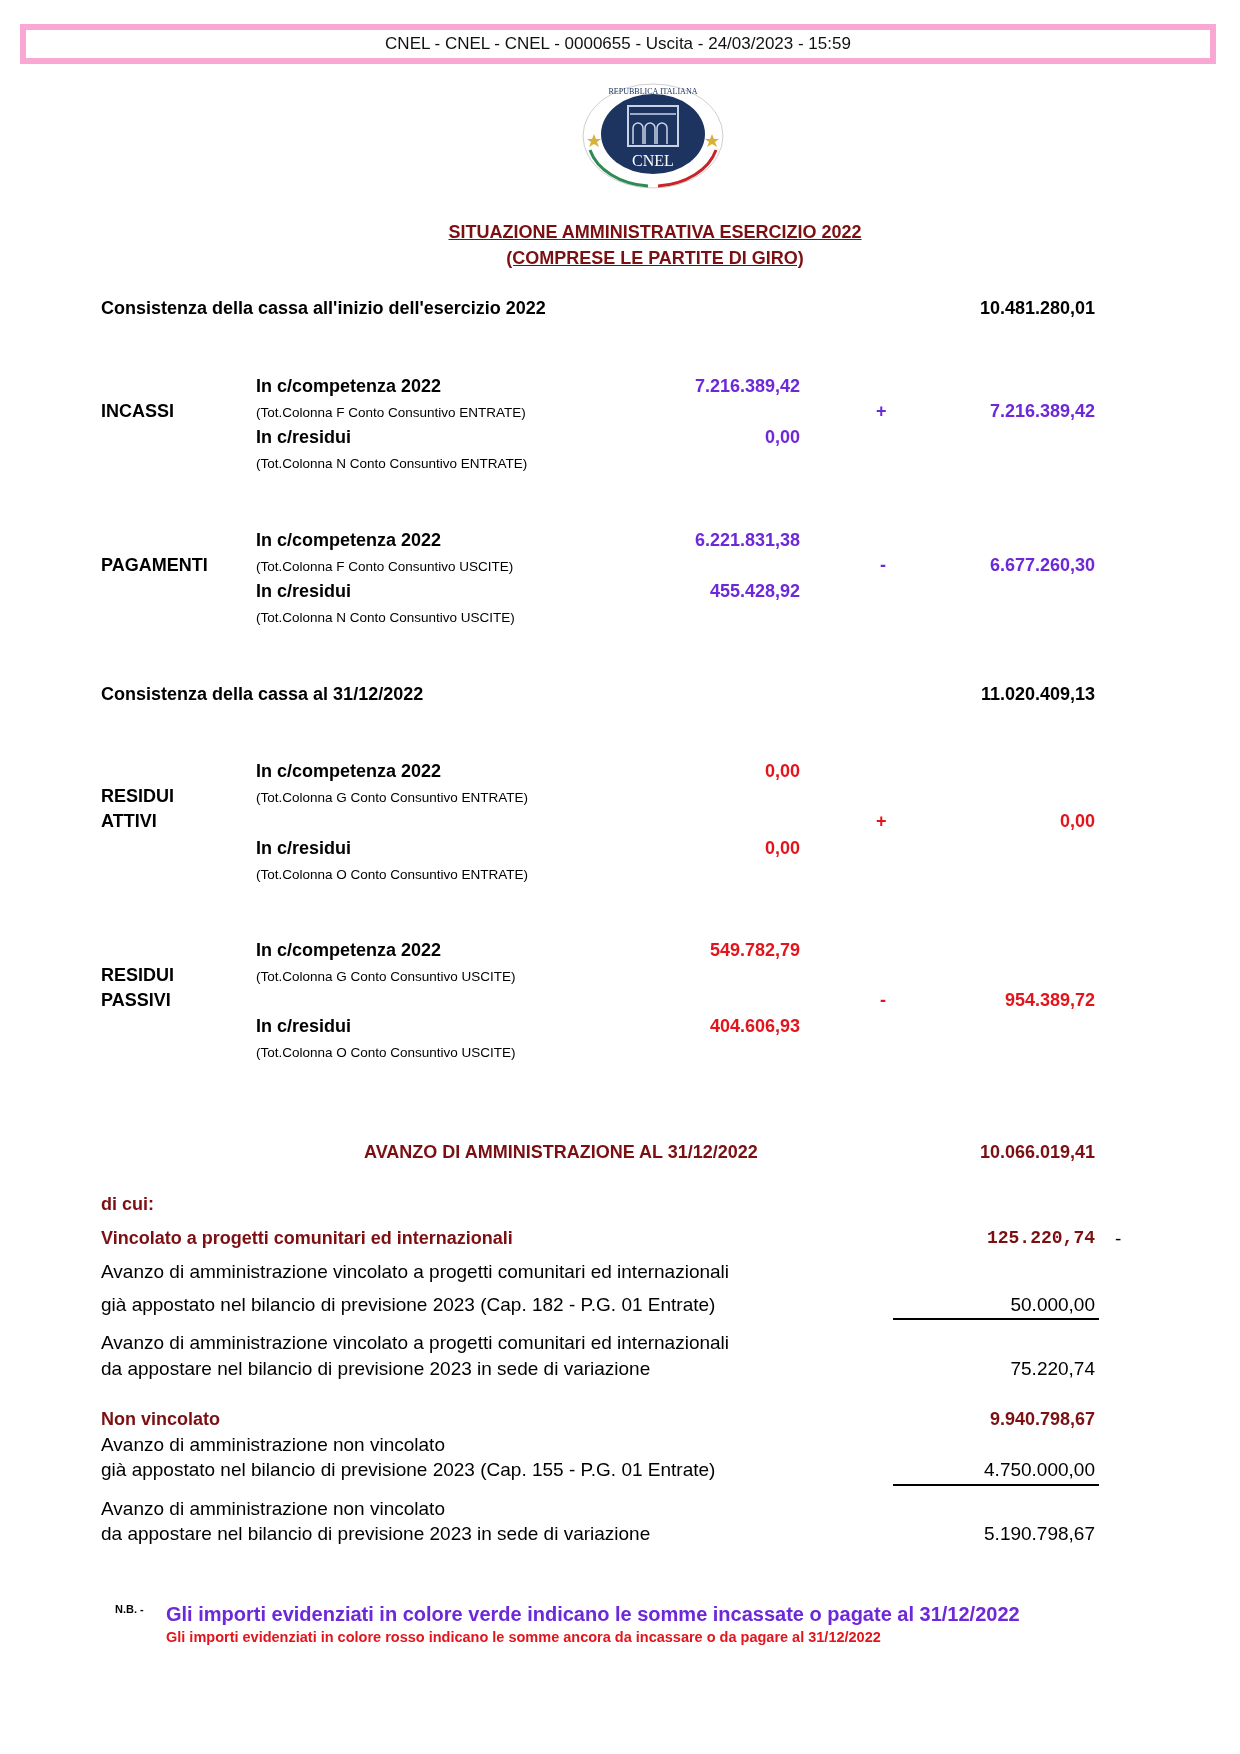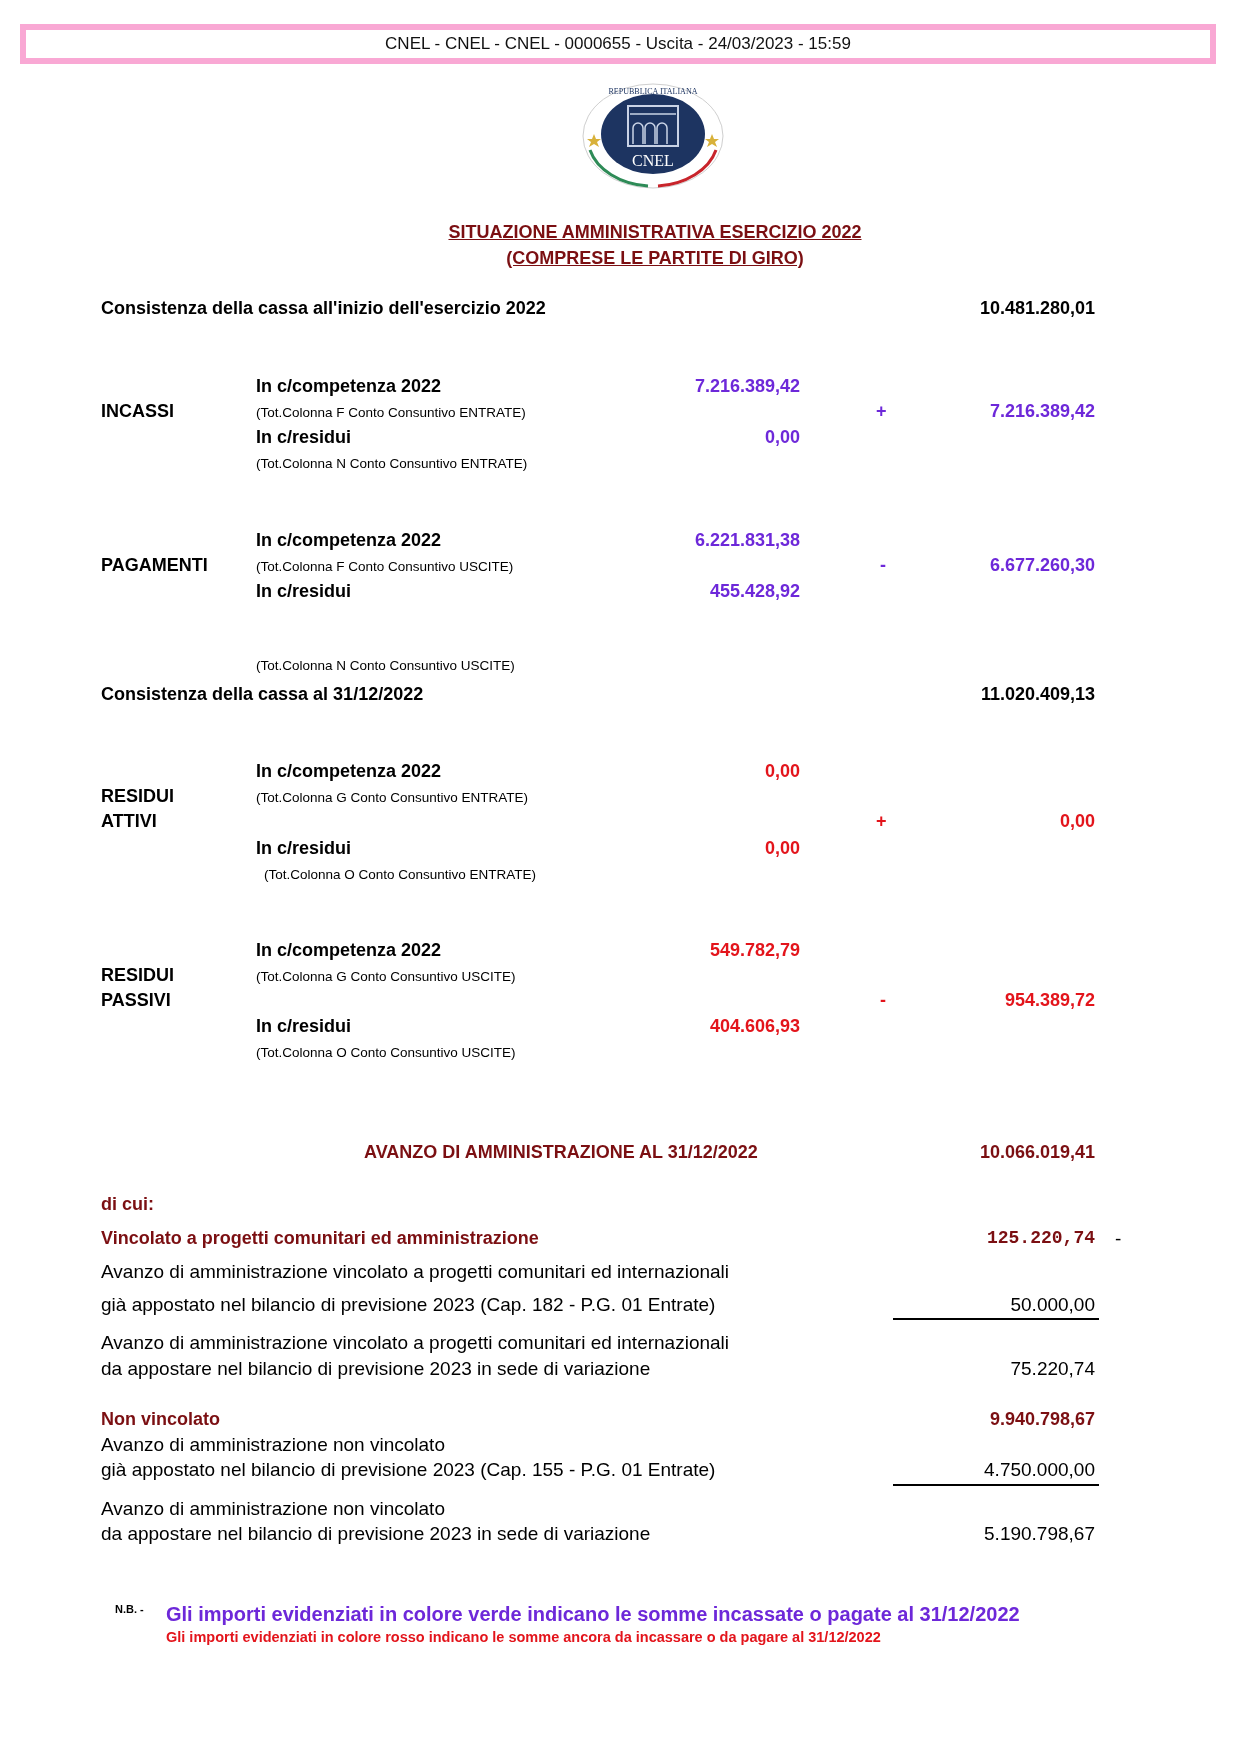--- a/index.html
+++ b/index.html
@@ -62,37 +62,37 @@
   <div class="abs b18 green" style="left:876px; top:401px;">+</div>
   <div class="abs b18 r green" style="left:900px; width:195px; top:401px;">7.216.389,42</div>
 </div>
 
 <div>
   <div class="abs b18" style="left:101px; top:555px;">PAGAMENTI</div>
   <div class="abs b18" style="left:256px; top:530px;">In c/competenza 2022</div>
   <div class="abs sub" style="left:256px; top:559px;">(Tot.Colonna F Conto Consuntivo USCITE)</div>
   <div class="abs b18 r green" style="left:600px; width:200px; top:530px;">6.221.831,38</div>
   <div class="abs b18" style="left:256px; top:581px;">In c/residui</div>
-  <div class="abs sub" style="left:256px; top:610px;margin-top:48px;">(Tot.Colonna N Conto Consuntivo USCITE)</div>
+  <div class="abs sub" style="left:256px; top:610px;">(Tot.Colonna N Conto Consuntivo USCITE)</div>
   <div class="abs b18 r green" style="left:600px; width:200px; top:581px;">455.428,92</div>
   <div class="abs b18 green" style="left:880px; top:555px;">-</div>
   <div class="abs b18 r green" style="left:900px; width:195px; top:555px;">6.677.260,30</div>
 </div>
 
 <div class="abs b18" style="left:101px; top:684px;">Consistenza della cassa al 31/12/2022</div>
 <div class="abs b18 r" style="left:900px; width:195px; top:684px;">11.020.409,13</div>
 
 <div>
   <div class="abs b18" style="left:101px; top:786px;">RESIDUI</div>
   <div class="abs b18" style="left:101px; top:811px;">ATTIVI</div>
   <div class="abs b18" style="left:256px; top:761px;">In c/competenza 2022</div>
   <div class="abs sub" style="left:256px; top:790px;">(Tot.Colonna G Conto Consuntivo ENTRATE)</div>
   <div class="abs b18 r red" style="left:600px; width:200px; top:761px;">0,00</div>
   <div class="abs b18" style="left:256px; top:838px;">In c/residui</div>
-  <div class="abs sub" style="left:264px; top:867px;">(Tot.Colonna O Conto Consuntivo ENTRATE)</div>
+  <div class="abs sub" style="left:256px; top:867px;">(Tot.Colonna O Conto Consuntivo ENTRATE)</div>
   <div class="abs b18 r red" style="left:600px; width:200px; top:838px;">0,00</div>
   <div class="abs b18 red" style="left:876px; top:811px;">+</div>
   <div class="abs b18 r red" style="left:900px; width:195px; top:811px;">0,00</div>
 </div>
 
 <div>
   <div class="abs b18" style="left:101px; top:965px;">RESIDUI</div>
   <div class="abs b18" style="left:101px; top:990px;">PASSIVI</div>
   <div class="abs b18" style="left:256px; top:940px;">In c/competenza 2022</div>
   <div class="abs sub" style="left:256px; top:969px;">(Tot.Colonna G Conto Consuntivo USCITE)</div>
@@ -103,21 +103,21 @@
   <div class="abs b18 red" style="left:880px; top:990px;">-</div>
   <div class="abs b18 r red" style="left:900px; width:195px; top:990px;">954.389,72</div>
 </div>
 
 <div class="abs b18 maroon" style="left:364px; top:1142px;">AVANZO DI AMMINISTRAZIONE AL 31/12/2022</div>
 <div class="abs b18 r maroon" style="left:900px; width:195px; top:1142px;">10.066.019,41</div>
 
 <div class="abs b18 maroon" style="left:101px; top:1194px;">di cui:</div>
 
 <div>
-  <div class="abs b18 maroon" style="left:101px; top:1228px;">Vincolato a progetti comunitari ed amministrazione</div>
+  <div class="abs b18 maroon" style="left:101px; top:1228px;">Vincolato a progetti comunitari ed internazionali</div>
   <div class="abs b18 r maroon" style="left:900px; width:195px; top:1228px;font-family:Liberation Mono, monospace;">125.220,74</div>
   <div class="abs n18" style="left:1115px; top:1228px;">-</div>
 
   <div class="abs n18" style="left:101px; top:1261px;">Avanzo di amministrazione vincolato a progetti comunitari ed internazionali</div>
   <div class="abs n18" style="left:101px; top:1294px;">già appostato nel bilancio di previsione 2023 (Cap. 182 - P.G. 01 Entrate)</div>
   <div class="abs n18 r" style="left:900px; width:195px; top:1294px;">50.000,00</div>
   <div class="underline-bar" style="left:893px; width:206px; top:1318px;"></div>
 
   <div class="abs n18" style="left:101px; top:1332px;">Avanzo di amministrazione vincolato a progetti comunitari ed internazionali</div>
   <div class="abs n18" style="left:101px; top:1358px;">da appostare nel bilancio di previsione 2023 in sede di variazione</div>

